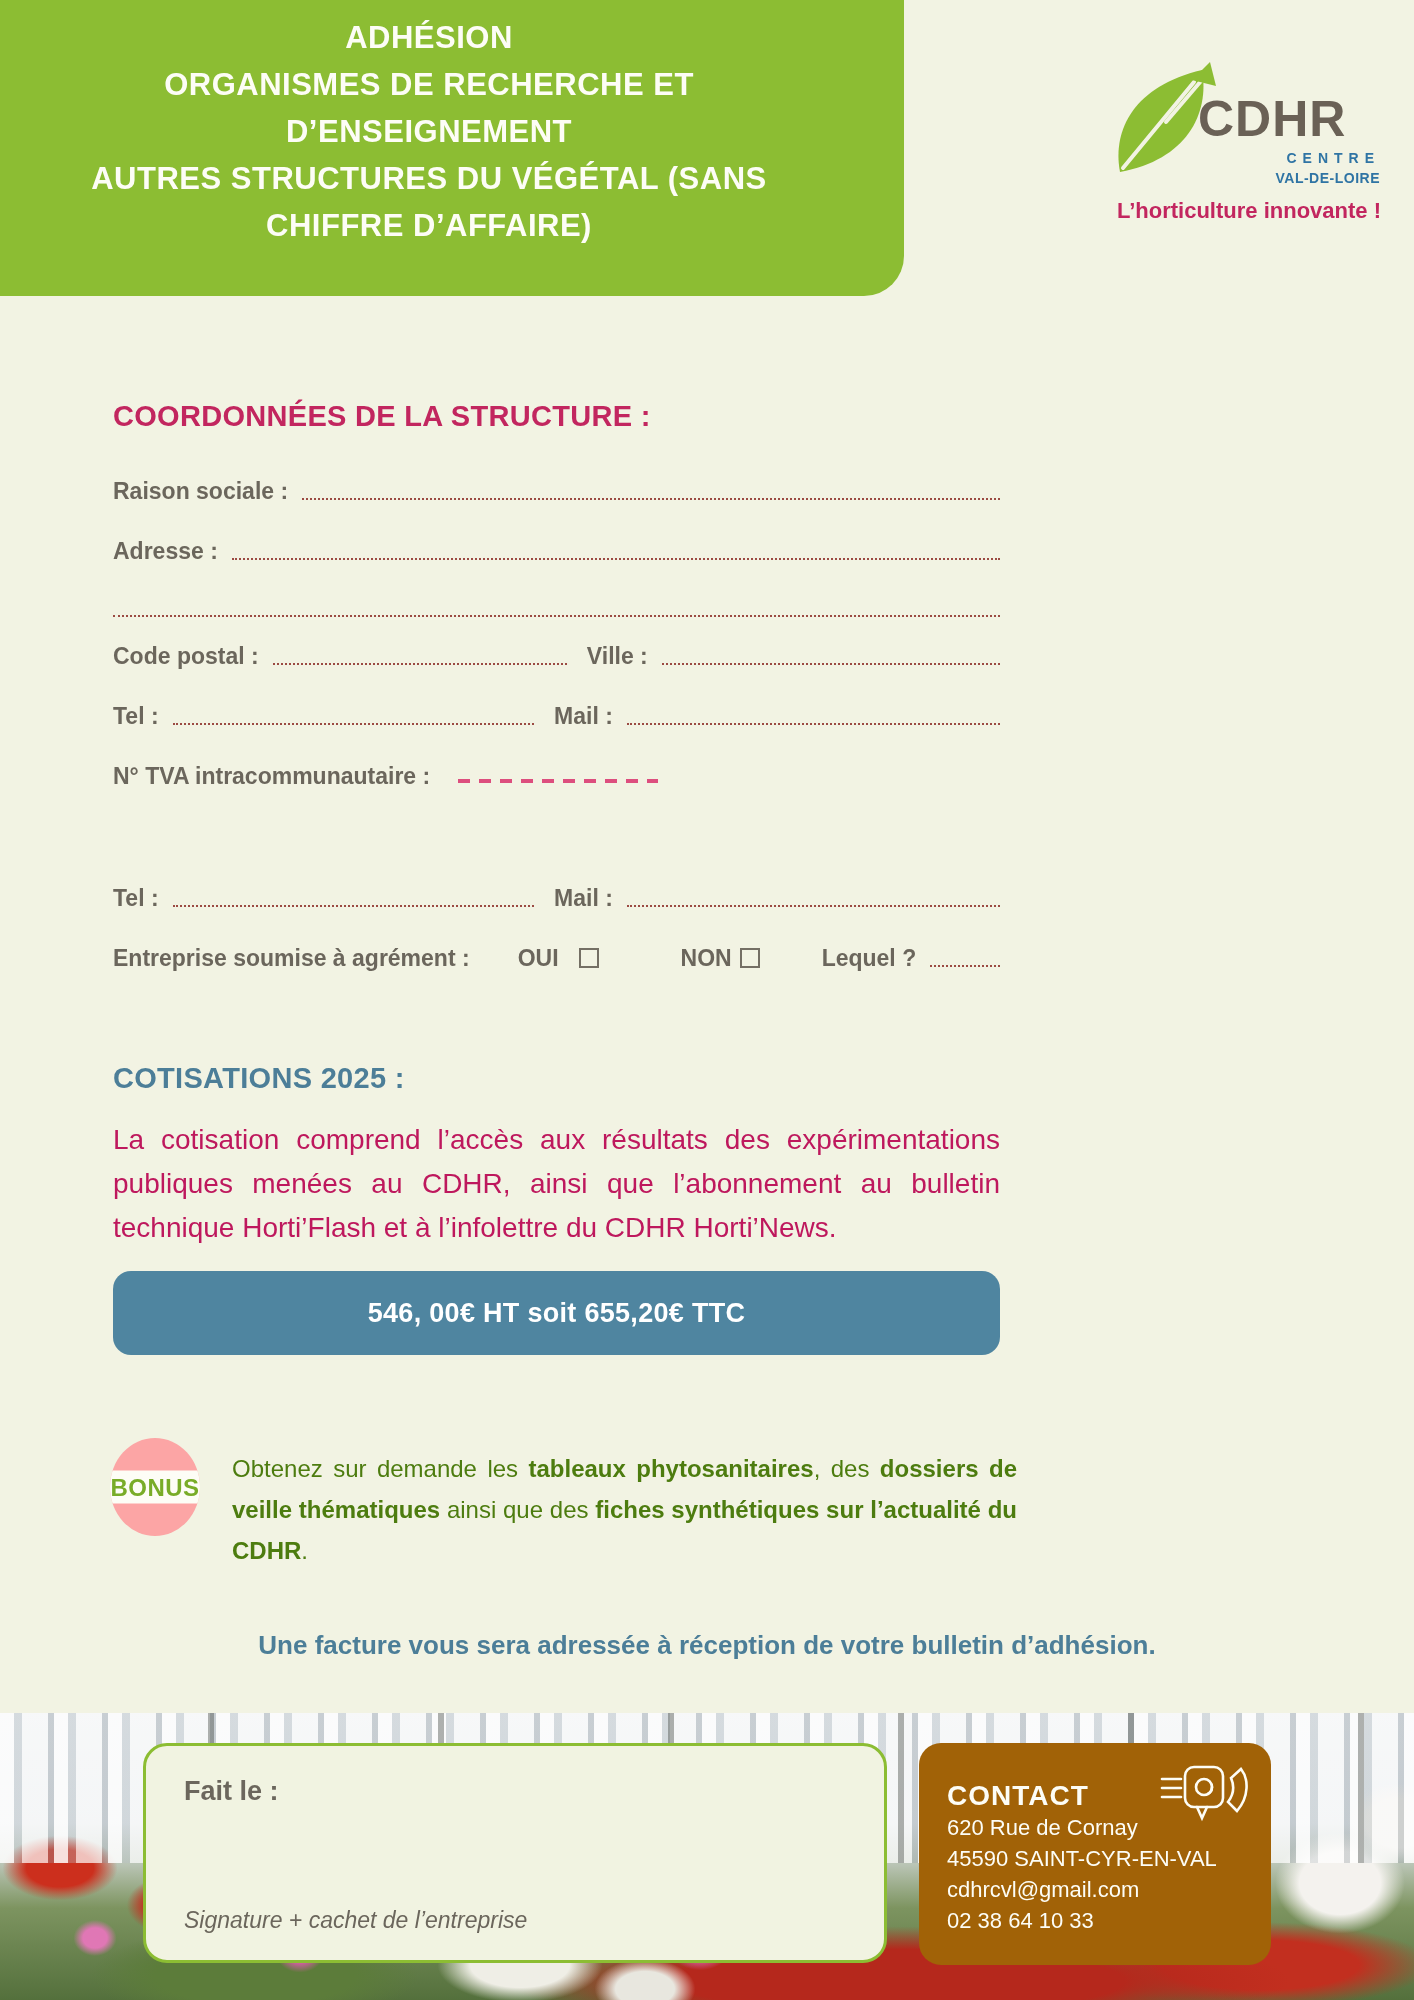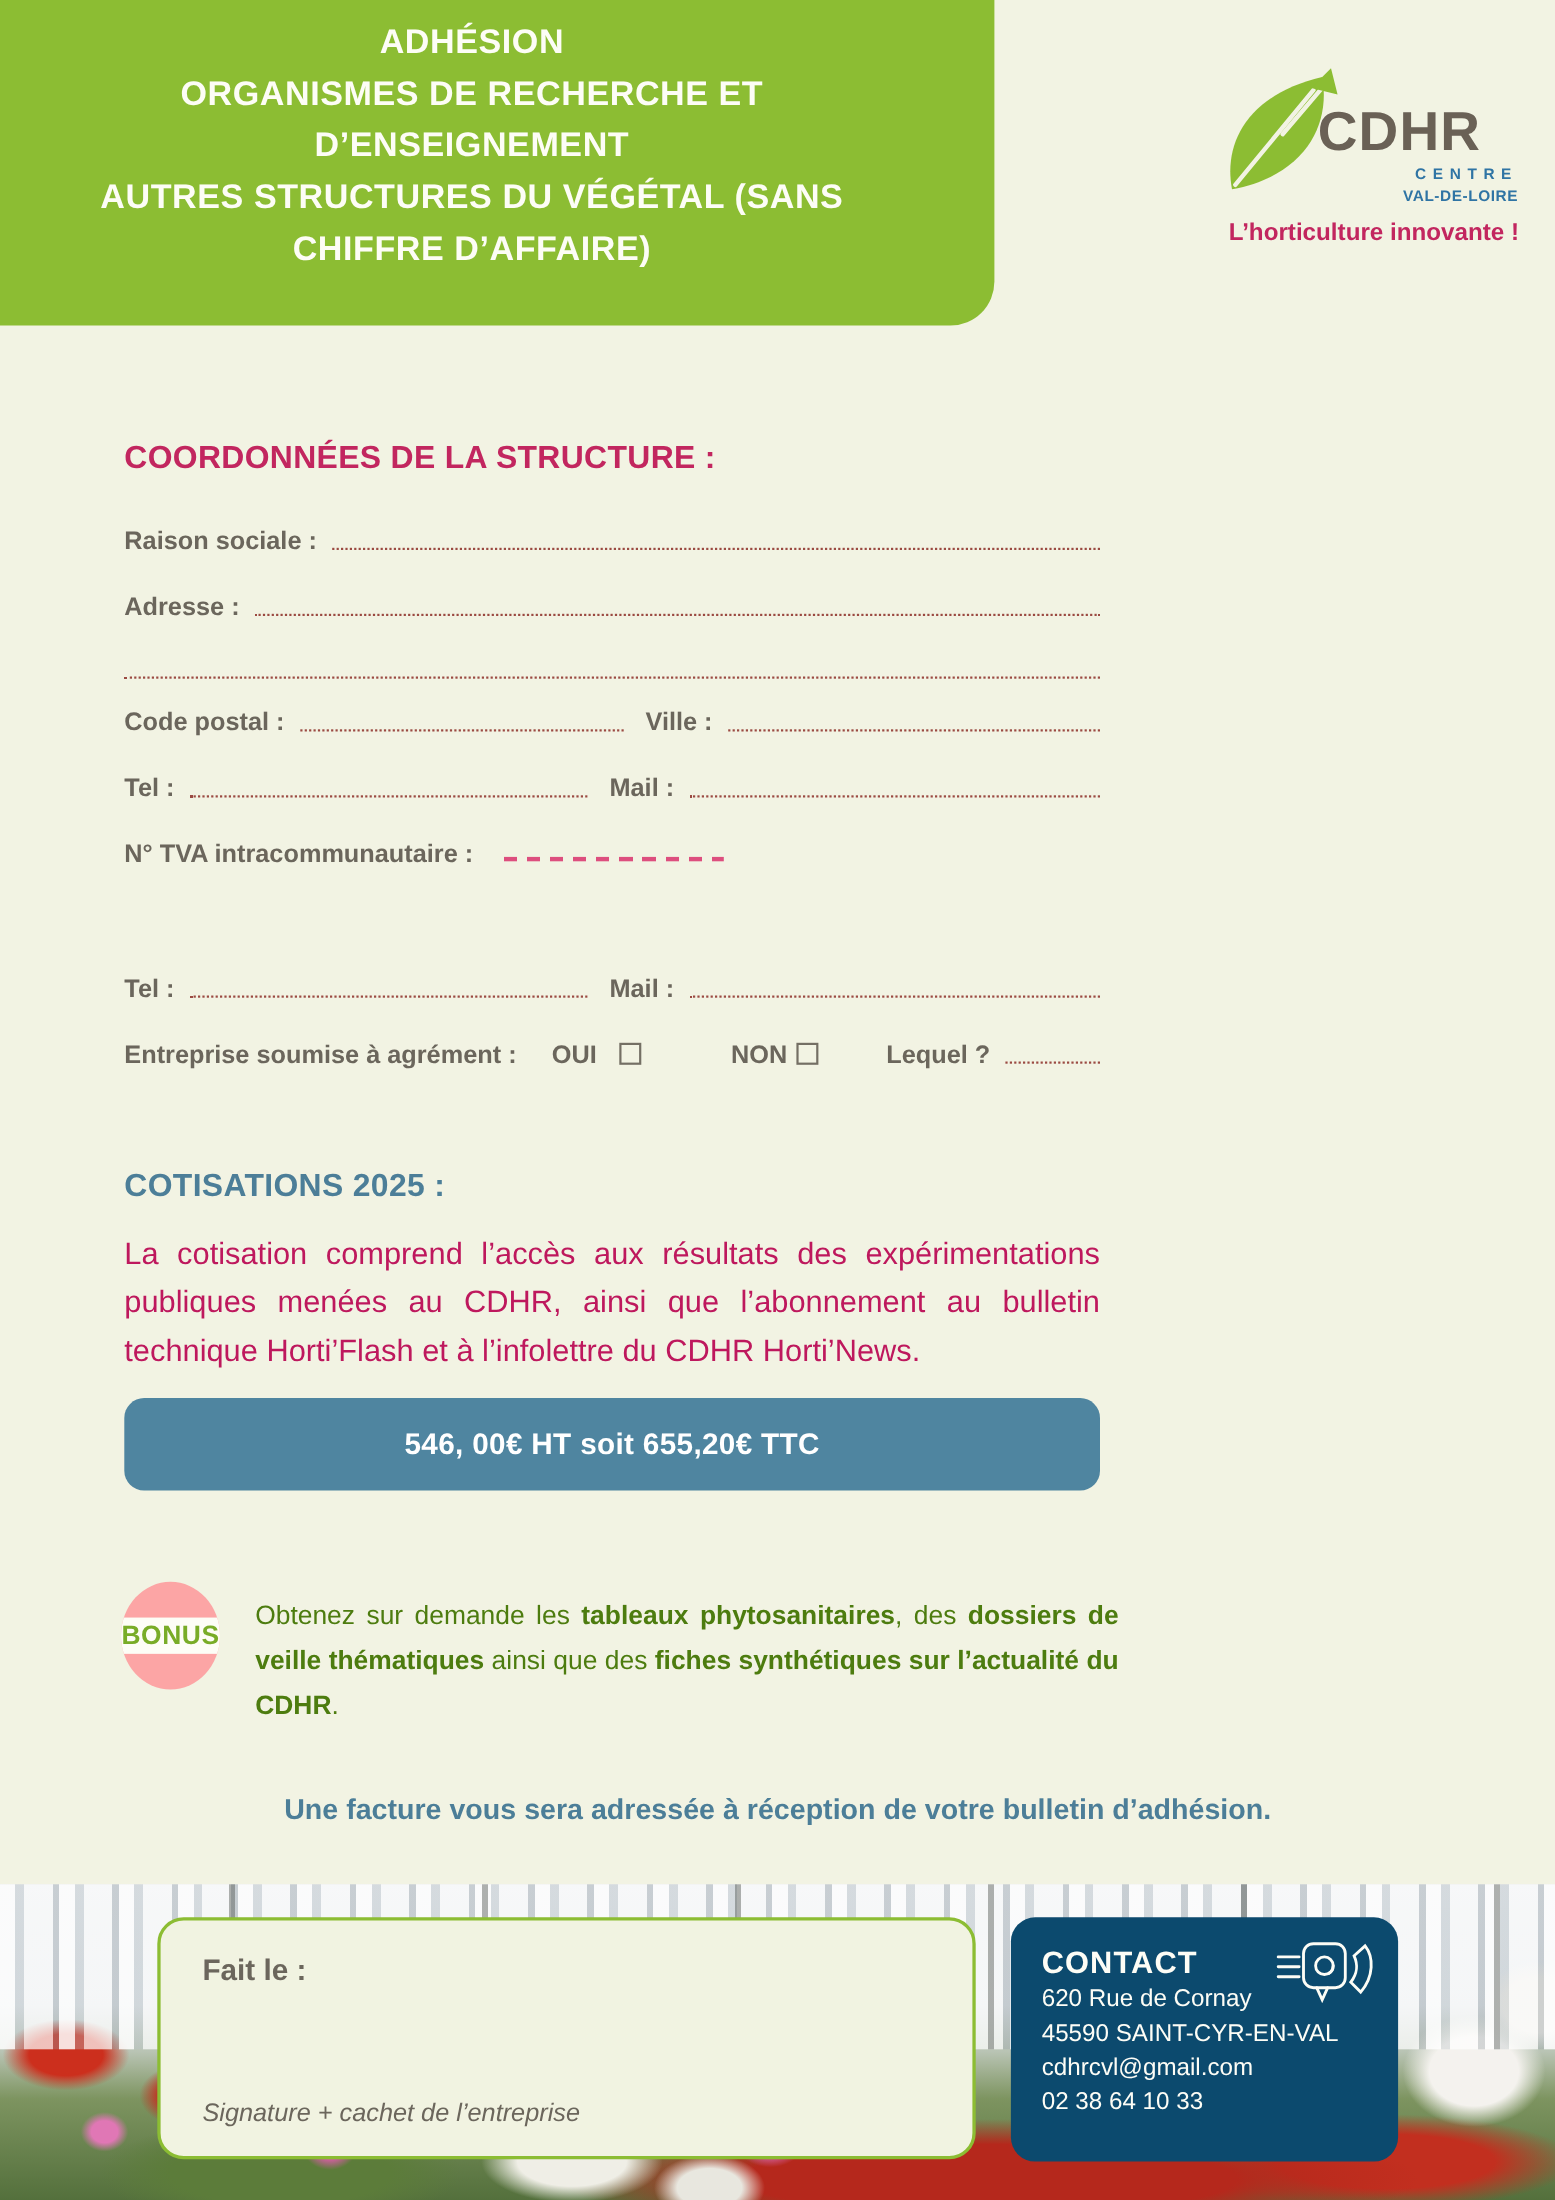--- a/index.html
+++ b/index.html
@@ -76,22 +76,22 @@
   .photo::before{content:"";position:absolute;left:0;top:0;width:100%;height:150px;background:
     repeating-linear-gradient(90deg,transparent 0 208px,rgba(80,85,80,.45) 208px 214px,transparent 214px 230px),
     repeating-linear-gradient(90deg,rgba(255,255,255,.85) 0 14px,rgba(186,195,201,.35) 14px 22px,
       rgba(255,255,255,.7) 22px 48px,rgba(150,160,168,.35) 48px 54px);}
 
   .sign-box{position:absolute;left:143px;top:1743px;width:744px;height:220px;background:#F1F3E1;
             border:3px solid #8CBD33;border-radius:24px;box-sizing:border-box;}
   .fait-le{position:absolute;left:38px;top:30px;font-size:27px;font-weight:bold;color:#6B665C;}
   .signature{position:absolute;left:38px;bottom:26px;font-size:23px;font-style:italic;color:#6B665C;}
 
-  .contact-box{position:absolute;left:919px;top:1743px;width:352px;height:222px;background:#0c4a6e;
-               border-radius:22px;box-sizing:border-box;padding:26px 0 0 28px;color:#FDFDF6;}
+  .contact-box{position:absolute;left:919px;top:1743px;width:352px;height:222px;background:#a16207;
+               border-radius:22px;box-sizing:border-box;padding:37px 0 0 28px;color:#FDFDF6;}
   .contact-title{font-size:28px;font-weight:bold;letter-spacing:1px;}
   .contact-line{font-size:22px;line-height:31px;}
   .contact-line:first-of-type{margin-top:18px;}
   .contact-icon{position:absolute;right:20px;top:18px;}
 </style>
 </head>
 <body>
 
 <div class="page">
 
@@ -157,21 +157,21 @@
   <div class="row" style="top:885px;">
     <span class="lbl">Tel :</span>
     <span class="dotline" style="flex:1.55;"></span>
     <span class="gap20"></span>
     <span class="lbl">Mail :</span>
     <span class="dotline" style="flex:1.6;"></span>
   </div>
 
   <div class="row" style="top:945px;">
     <span class="lbl">Entreprise soumise à agrément :</span>
-    <span class="lbl" style="margin-left:18px;padding-right:12px;">OUI</span>
+    <span class="lbl" style="margin-left:34px;padding-right:12px;">OUI</span>
     <span class="chk"></span>
     <span class="lbl" style="margin-left:82px;padding-right:0;">NON</span>
     <span class="chk"></span>
     <span class="lbl" style="margin-left:62px;">Lequel ?</span>
     <span class="dotline" style="max-width:180px;"></span>
   </div>
 
   <div class="sec-title teal" style="top:1062px;">COTISATIONS 2025 :</div>
 
   <div class="para" style="top:1118px;">La cotisation comprend l’accès aux résultats des expérimentations publiques menées au CDHR, ainsi que l’abonnement au bulletin technique Horti’Flash et à l’infolettre du CDHR Horti’News.</div>

